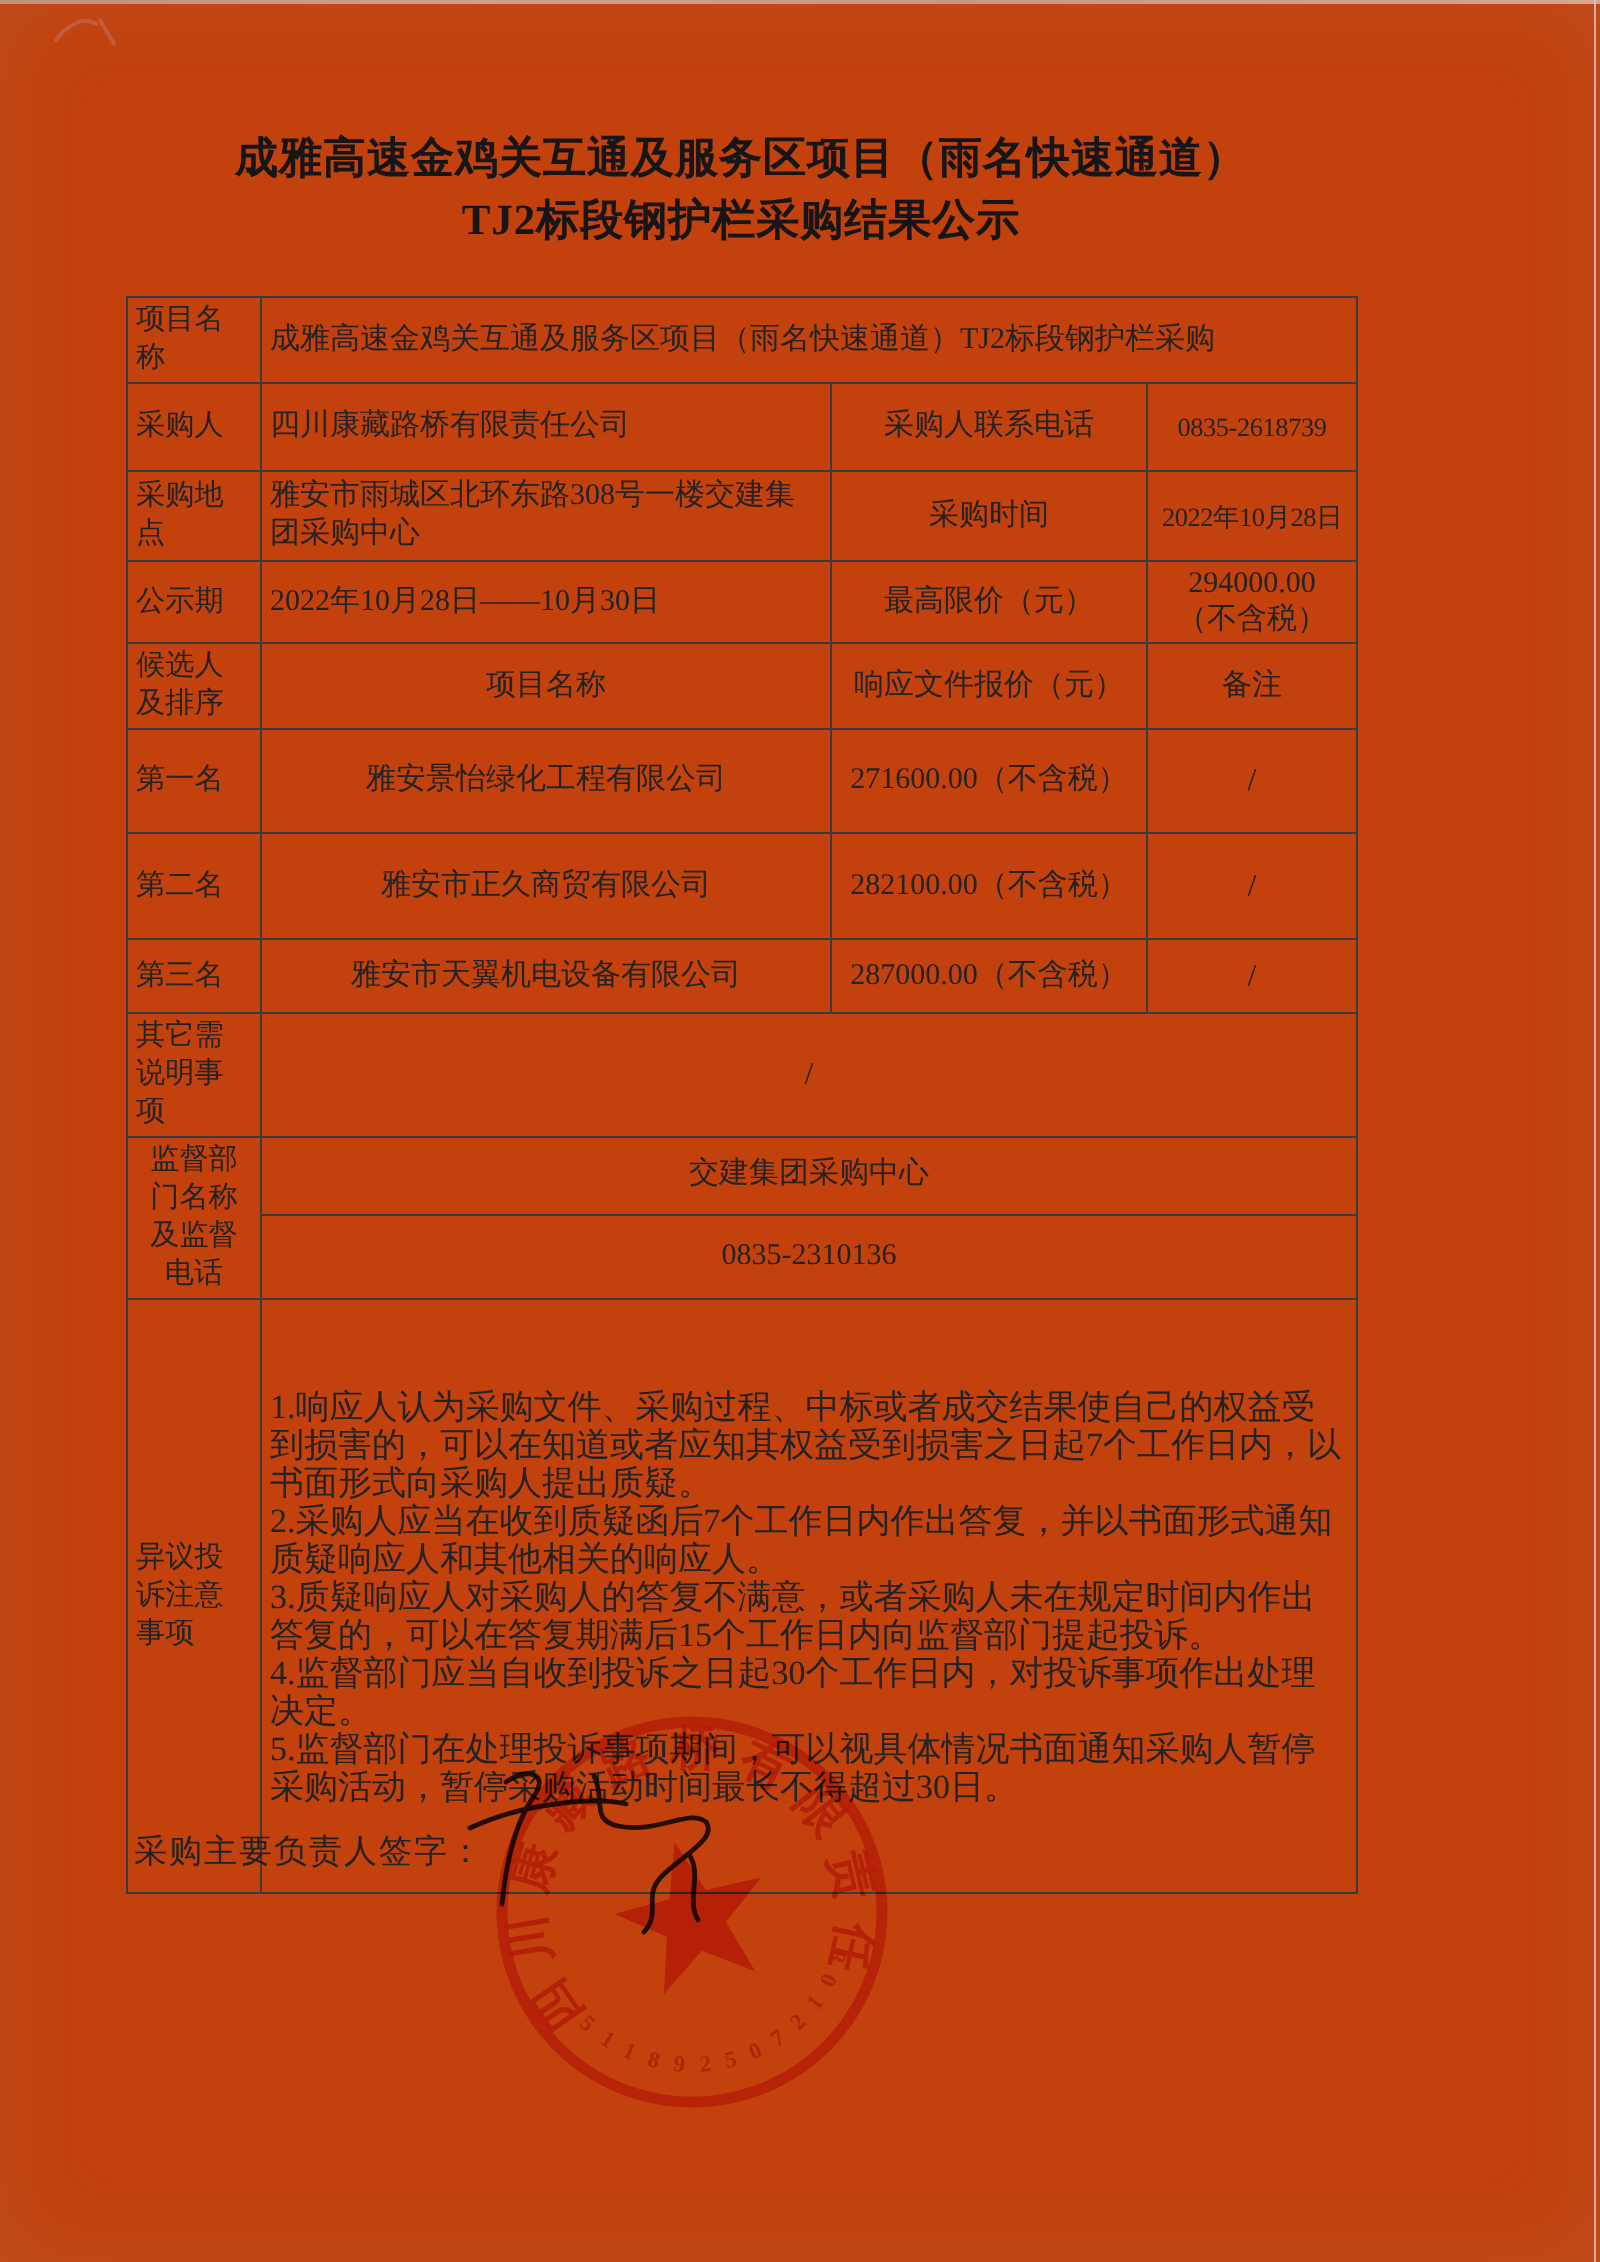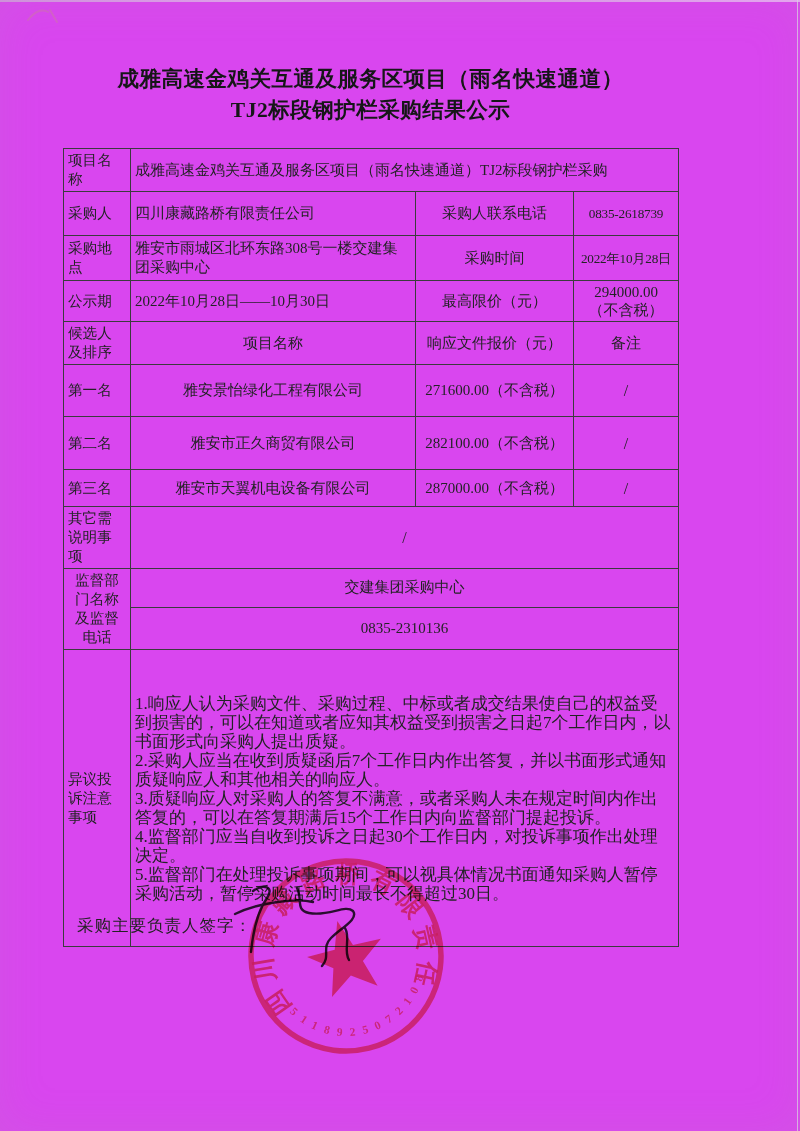--- a/index.html
+++ b/index.html
@@ -1,18 +1,18 @@
 <!DOCTYPE html>
 <html><head>
 <meta charset="utf-8">
 <style>
   html,body{margin:0;padding:0;background:#9a9a9a;}
   .page{
     position:relative;width:800px;height:1131px;margin:0 auto;
-    background:#d946ef;overflow:hidden;
+    background:#c2410c;overflow:hidden;
     font-family:"Liberation Serif","DejaVu Serif",serif;color:#1d1d1f;
     box-shadow:inset 0 0 46px rgba(170,165,160,.14);
   }
   .page-edge-top{position:absolute;left:0;top:0;width:100%;height:2px;background:linear-gradient(90deg,#c9c9cd,#e4e4e8 30%,#d6d6da 60%,#efeff2);opacity:.55;}
   .page-edge-right{position:absolute;right:2px;top:0;width:1px;height:100%;background:#d9d9de;opacity:.7;}
   .corner-mark{position:absolute;left:24px;top:4px;opacity:.35;}
 
   .title{
     position:absolute;left:63px;top:64px;width:615px;text-align:center;
     font-weight:bold;font-size:21.5px;line-height:31px;letter-spacing:.5px;color:#161618;
@@ -31,21 +31,21 @@
   td.ctr{text-align:center;}
   td.lft{text-align:left;padding-left:6px;}
   td.num{font-size:13.2px;letter-spacing:-.2px;white-space:nowrap;text-align:center;padding:0;}
   td.slash{font-size:16px;}
   .two-line div{line-height:18px;}
   td.obj{
     font-size:17px;line-height:22.4px;text-align:left;
     padding:10px 6px 8px 7px;vertical-align:middle;
   }
   .sign-label{
-    position:absolute;left:77px;top:915px;font-size:16.5px;letter-spacing:1px;color:#222;
+    position:absolute;left:67px;top:915px;font-size:16.5px;letter-spacing:1px;color:#222;
   }
   .seal{position:absolute;left:240px;top:850px;width:212px;height:212px;
         mix-blend-mode:multiply;opacity:.88;}
   .seal text{font-family:"Liberation Serif","DejaVu Serif",serif;font-weight:bold;}
   .signature{position:absolute;left:225px;top:876px;mix-blend-mode:multiply;}
 </style>
 </head>
 <body>
 
 <div class="page">

